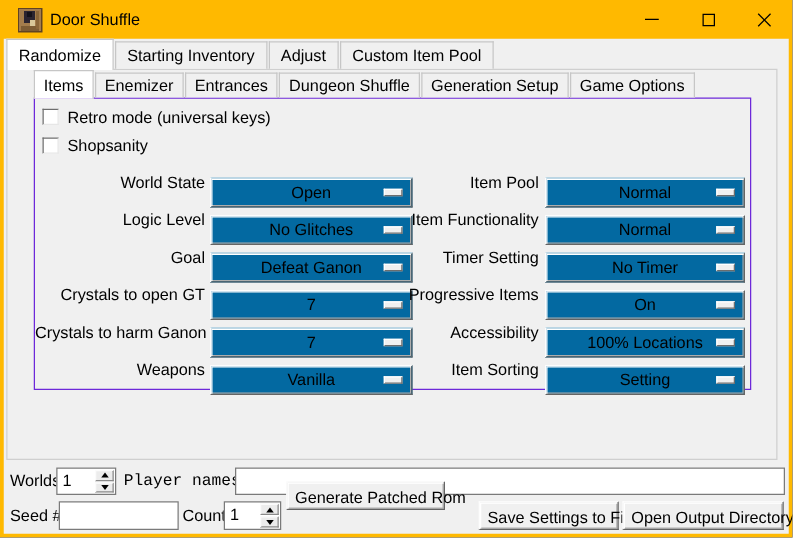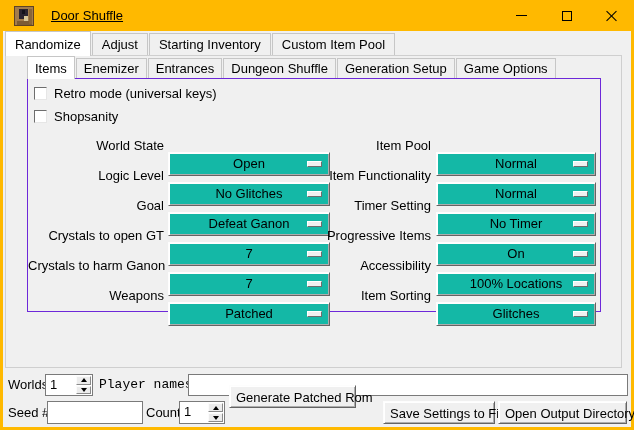--- a/index.html
+++ b/index.html
@@ -8,21 +8,21 @@
   .window {
     position:relative; width:634px; height:430px;
     background:#ffb900; overflow:hidden;
     font-size:13px; color:#000;
   }
 
   
   .titlebar { position:absolute; left:0; top:0; width:634px; height:31px;
     display:flex; align-items:center; }
   .app-icon { margin-left:14px; width:20px; height:20px; flex:0 0 auto; }
-  .title-text { margin-left:17px; font-size:13px;text-decoration:underline; }
+  .title-text { margin-left:6px; font-size:13px; }
   .win-controls { margin-left:auto; display:flex; height:31px; }
   .win-btn { width:45px; height:31px; display:flex; align-items:center; justify-content:center; cursor:default; }
   .gl-min { width:11px; height:1px; background:#000; }
   .gl-max { width:10px; height:10px; border:1px solid #000; }
   .gl-close { position:relative; width:12px; height:12px; }
   .gl-close::before, .gl-close::after { content:""; position:absolute; left:5.5px; top:-1px;
     width:1px; height:14px; background:#000; }
   .gl-close::before { transform:rotate(45deg); }
   .gl-close::after  { transform:rotate(-45deg); }
 
@@ -48,21 +48,21 @@
   .check-row { position:absolute; left:6px; display:flex; align-items:center; height:16px; }
   .checkbox { width:13px; height:13px; background:#fff; border:1px solid;
     border-color:#6d6d6d #e6e6e6 #e6e6e6 #6d6d6d; cursor:default; }
   .check-label { margin-left:7px; }
 
   
   .srow { position:absolute; left:0; width:100%; height:24px; }
   .slabel { position:absolute; top:0; line-height:24px; text-align:right; white-space:nowrap; }
   .lbl-l { left:0; width:136px; }
   .lbl-r { left:240px; width:163px; }
-  .dropdown { position:absolute; top:18px; height:24px; background:#14b8a6;
+  .dropdown { position:absolute; top:8px; height:24px; background:#0369a1;
     border:1px solid; border-color:#fdfdfd #646464 #646464 #fdfdfd;
     box-shadow:inset 1px 1px 0 #ffffff, inset -1px -1px 0 #adadad; cursor:default; }
   .dd-l { left:140px; width:162px; }
   .dd-r { left:408px; width:160px; }
   .dd-value { position:absolute; left:0; top:0; width:100%; line-height:22px; text-align:center; }
   .dd-indicator { position:absolute; right:7px; top:50%; transform:translateY(-50%);
     width:15px; height:6px; background:#f0f0f0; border:1px solid;
     border-color:#ffffff #6d6d6d #6d6d6d #ffffff; }
 
   
@@ -110,22 +110,22 @@
       <div class="win-btn">
           <span class="gl-close"></span>
         </div>
     </div>
   </div>
 
   <div class="content">
 
     <div class="tabs tabs-outer">
       <div class="tab selected">Randomize</div>
+      <div class="tab">Starting Inventory</div>
       <div class="tab">Adjust</div>
-      <div class="tab">Starting Inventory</div>
       <div class="tab">Custom Item Pool</div>
     </div>
 
     <div class="panel-outer"></div>
 
     <div class="tabs tabs-inner">
       <div class="tab selected">Items</div>
       <div class="tab">Enemizer</div>
       <div class="tab">Entrances</div>
       <div class="tab">Dungeon Shuffle</div>
@@ -205,26 +205,26 @@
         <span class="slabel lbl-r">Accessibility</span>
         <div class="dropdown dd-r">
           <span class="dd-value">100% Locations</span>
           <span class="dd-indicator"></span>
         </div>
       </div>
 
       <div class="srow" style="top:205px">
         <span class="slabel lbl-l">Weapons</span>
         <div class="dropdown dd-l">
-          <span class="dd-value">Patched</span>
+          <span class="dd-value">Vanilla</span>
           <span class="dd-indicator"></span>
         </div>
         <span class="slabel lbl-r">Item Sorting</span>
         <div class="dropdown dd-r">
-          <span class="dd-value">Glitches</span>
+          <span class="dd-value">Setting</span>
           <span class="dd-indicator"></span>
         </div>
       </div>
 
     </div>
 
     <span class="flabel" style="left:5px; top:343px;">Worlds</span>
     <div class="spin" style="left:42px; top:343px; width:48px; height:22px;">
       <span class="spin-text">1</span>
       <span class="spin-btns">

